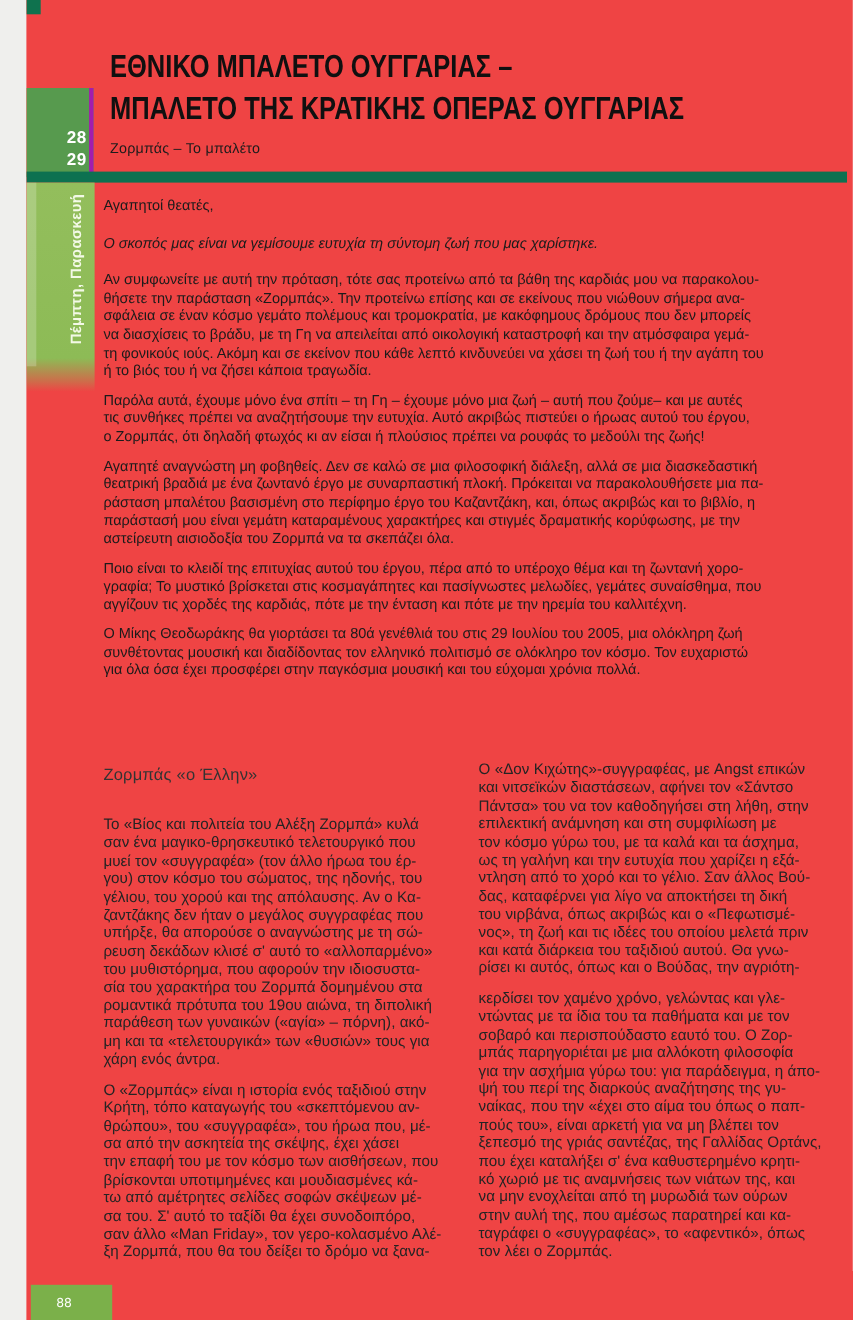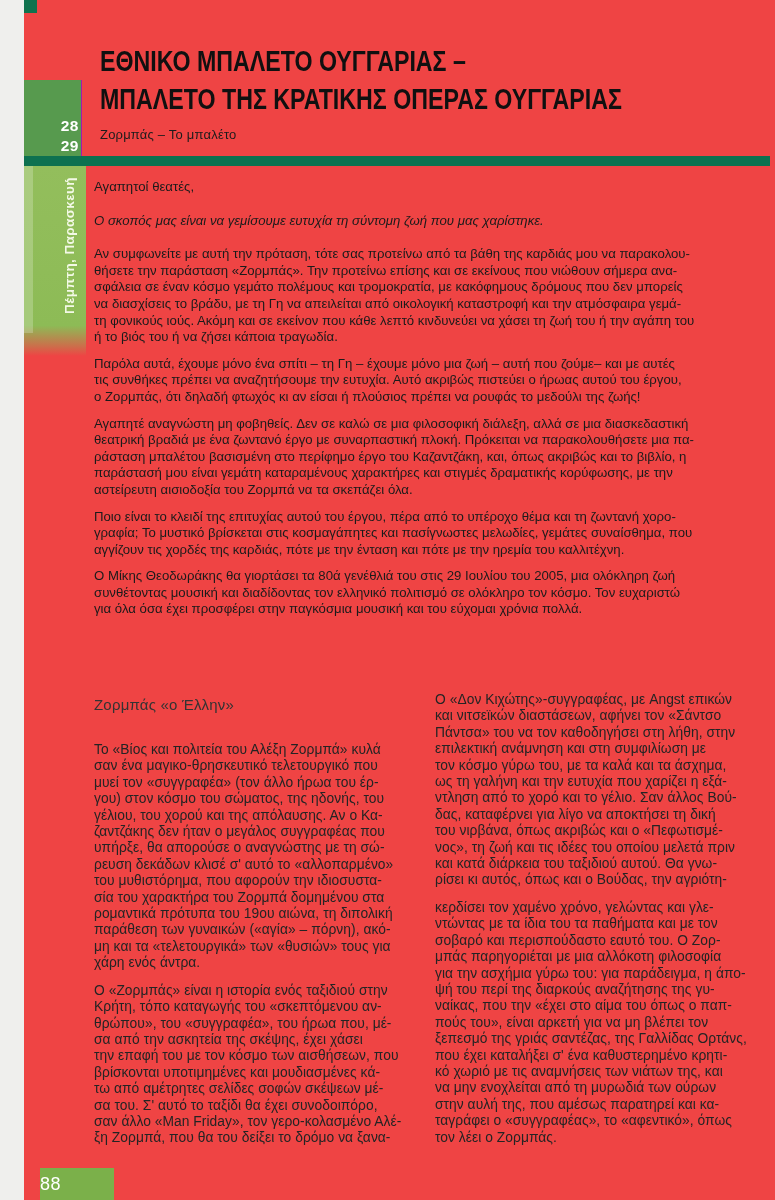--- a/index.html
+++ b/index.html
@@ -21,21 +21,21 @@
   
   .page-title{
     position:absolute;left:76px;top:42px;margin:0;
     font-size:29px;line-height:38px;font-weight:bold;color:#101010;
     letter-spacing:0px;white-space:pre-line;
     transform:scaleX(0.8);transform-origin:left top;
   }
   
   .event-number-box{
     position:absolute;left:0;top:80px;width:55px;height:76px;
-    background:#579a4e;border-right:1px solid #a21caf;
+    background:#579a4e;border-right:4px solid #a21caf;
     display:flex;flex-direction:column;justify-content:flex-end;align-items:flex-end;
     box-sizing:content-box;padding:0 2px 5px 0;
   }
   .event-number-box span{
     color:#fff;font-weight:bold;font-size:15.5px;line-height:20px;
     letter-spacing:0.5px;
   }
   .page-subtitle{
     position:absolute;left:76px;top:127px;
     font-size:13px;color:#1c1c1c;letter-spacing:0.2px;
@@ -82,24 +82,24 @@
     font-size:13.8px;line-height:16.4px;letter-spacing:0.05px;
   }
   .col-left{left:70px;top:692px;width:334px;}
   .col-right{left:411px;top:692px;width:338px;}
   .article-heading{
     margin:0 0 24px;font-size:15px;line-height:26px;
     font-weight:400;color:#333;letter-spacing:0.2px;
   }
   
   .page-number-box{
-    position:absolute;left:16px;top:1168px;width:61px;height:32px;
+    position:absolute;left:4px;top:1168px;width:61px;height:32px;
     background:#7bb04a;color:#fff;
-    display:flex;align-items:center;justify-content:flex-start;
-    padding-right:13px;font-size:18px;letter-spacing:0.5px;
+    display:flex;align-items:center;justify-content:center;
+    padding-right:13px;font-size:12px;letter-spacing:0.5px;
   }
 </style>
 </head>
 <body>
 
 <div class="page">
 
   <div class="corner-mark"></div>
 
   <h1 class="page-title">ΕΘΝΙΚΟ ΜΠΑΛΕΤΟ ΟΥΓΓΑΡΙΑΣ –

